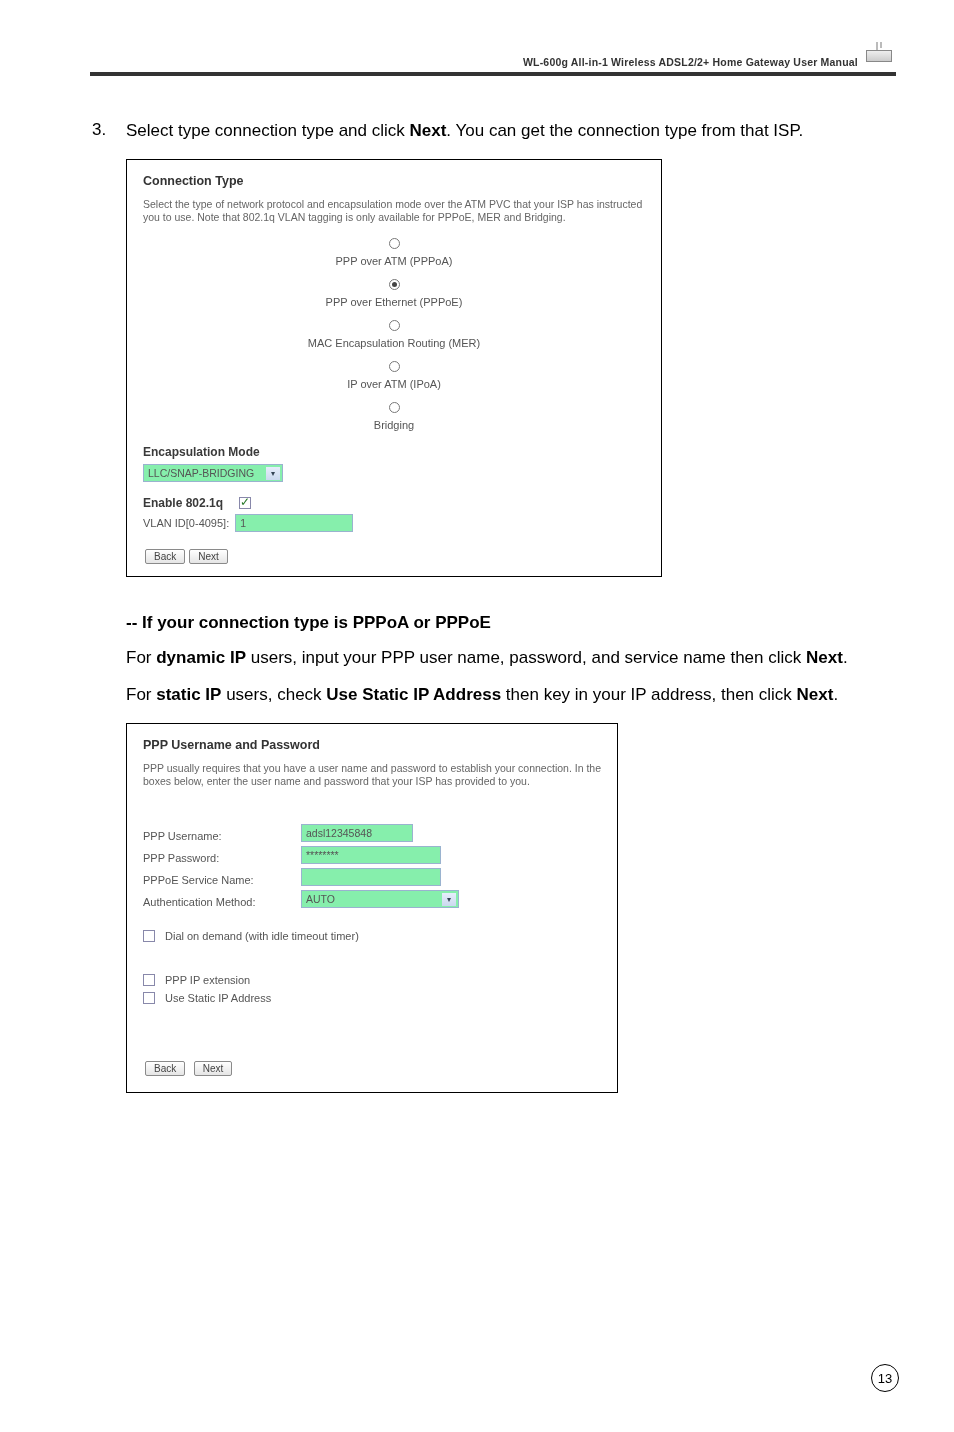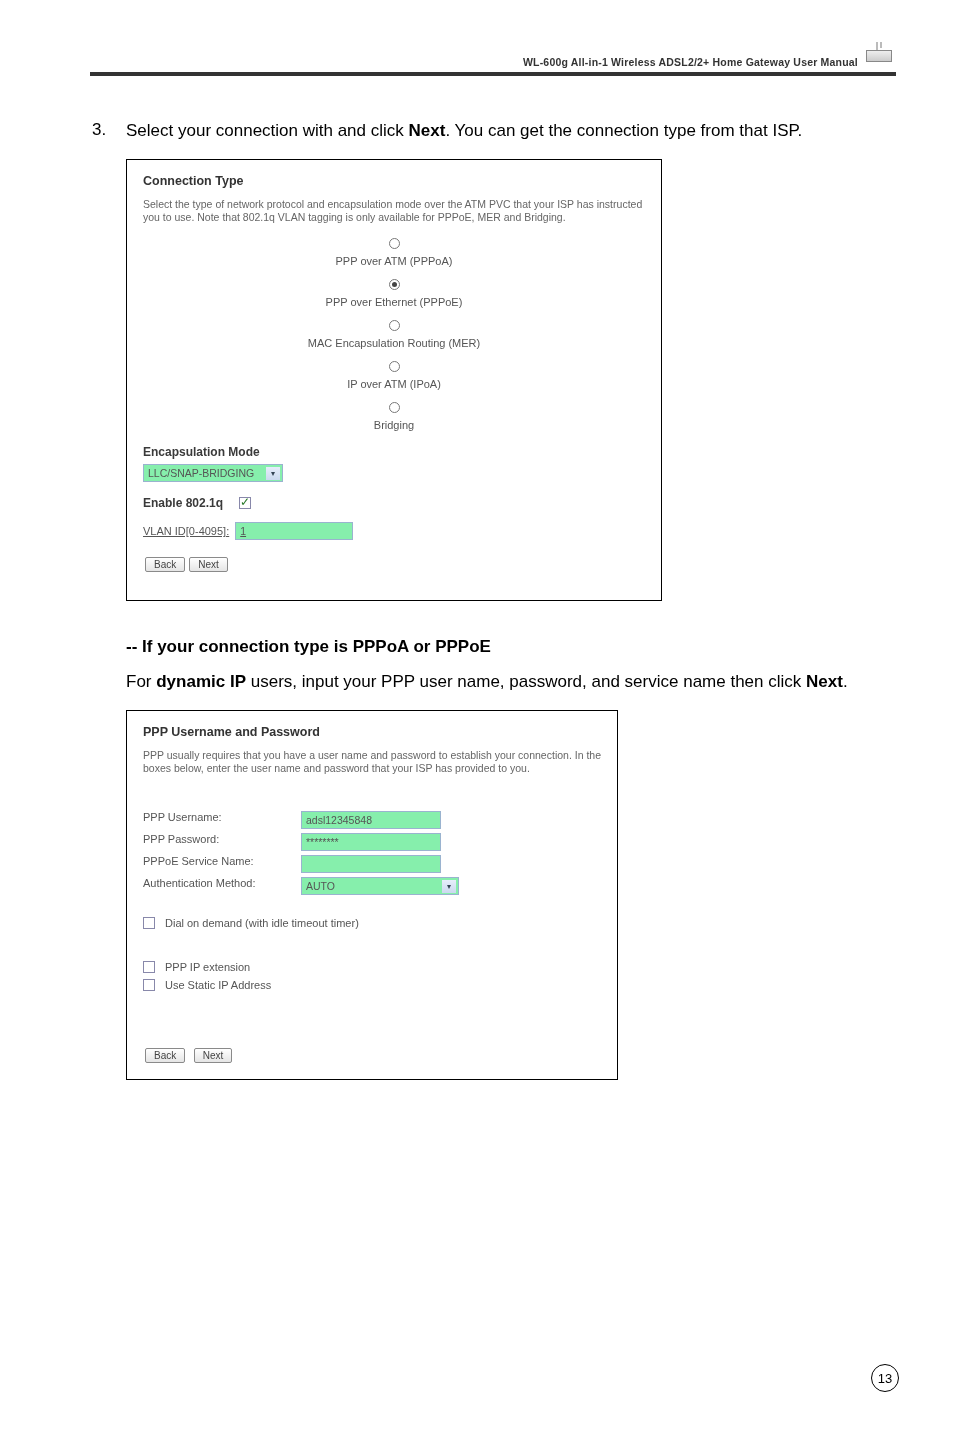--- a/index.html
+++ b/index.html
@@ -81,21 +81,21 @@
     display: flex;
   }
   .shot {
     border: 1px solid #000;
     background: #fff;
     font-family: Tahoma, Arial, sans-serif;
     color: #4a4a52;
   }
 
   
-  .shot1 { width: 536px; padding: 14px 16px 24px; }
+  .shot1 { width: 536px; padding: 14px 16px 8px; }
   .shot-heading {
     font-size: 12.5px;
     font-weight: bold;
     color: #333;
     filter: blur(0.4px);
     margin-bottom: 10px;
   }
   .shot-para {
     font-size: 10.5px;
     line-height: 1.25;
@@ -189,21 +189,21 @@
     margin-top: 14px;
     font-size: 17px;
     line-height: 1.35;
     text-align: justify;
   }
 
   
   .shot2 { width: 492px; padding: 14px 16px 12px; }
   .form-row {
     display:flex;
-    align-items:flex-start;
+    align-items:flex-end;
     margin: 4px 0;
     font-size: 11px;
     color:#555;
     filter: blur(0.5px);
   }
   .form-label { width: 158px; }
   .check-row {
     font-size: 11px;
     color:#555;
     filter: blur(0.5px);
@@ -244,22 +244,21 @@
     color:#3a3a3a;
     font-weight: bold;
   }
   .vlan-row {
     display:flex;
     align-items:center;
     gap:6px;
     filter: blur(0.45px);
     font-size:11px;
     color:#555;
-    margin-top:12px;
-    text-decoration:underline;
+    margin-top:4px;
   }
 </style>
 </head>
 <body>
 
 <div class="header-band">
   <div class="header-text">WL-600g All-in-1 Wireless ADSL2/2+ Home Gateway User Manual</div>
   <div class="header-icon">
     <span class="legs"></span>
       <span class="legs2"></span>
@@ -267,21 +266,21 @@
   </div>
   <div class="header-rule"></div>
   <div class="header-rule second"></div>
 </div>
 
 <div class="content">
 
   <div class="step-row">
     <div class="step-num">3.</div>
     <div class="step-text">
-      <span>Select your connection with and click </span><span class="strong">Next</span><span>. You can get the connection type from that ISP.</span>
+      <span>Select type connection type and click </span><span class="strong">Next</span><span>. You can get the connection type from that ISP.</span>
     </div>
   </div>
 
   <div class="shot-wrap">
     <div class="shot shot1">
       <div class="shot-heading">Connection Type</div>
       <div class="shot-para">Select the type of network protocol and encapsulation mode over the ATM PVC that your ISP has instructed you to use. Note that 802.1q VLAN tagging is only available for PPPoE, MER and Bridging.</div>
 
       <div class="radio-row">
         <span class="radio-dot"></span>
@@ -326,30 +325,33 @@
       </div>
     </div>
   </div>
 
   <div class="subhead">-- If your connection type is PPPoA or PPPoE</div>
 
   <div class="body-para">
     <span>For </span><span class="strong">dynamic IP</span><span> users, input your PPP user name, password, and service name then click </span><span class="strong">Next</span><span>.</span>
   </div>
 
+  <div class="body-para">
+    <span>For </span><span class="strong">static IP</span><span> users, check </span><span class="strong">Use Static IP Address</span><span> then key in your IP address, then click </span><span class="strong">Next</span><span>.</span>
+  </div>
 
   <div class="shot-wrap">
     <div class="shot shot2">
       <div class="shot-heading">PPP Username and Password</div>
       <div class="shot-para">PPP usually requires that you have a user name and password to establish your connection. In the boxes below, enter the user name and password that your ISP has provided to you.</div>
       <div class="spacer"></div>
 
       <div class="form-row">
         <span class="form-label">PPP Username:</span>
-        <span class="text-box" style="width:140px">
+        <span class="text-box" style="width:112px">
             <span>adsl12345848</span>
           </span>
       </div>
       <div class="form-row">
         <span class="form-label">PPP Password:</span>
         <span class="text-box" style="width:140px">
             <span>********</span>
           </span>
       </div>
       <div class="form-row">

